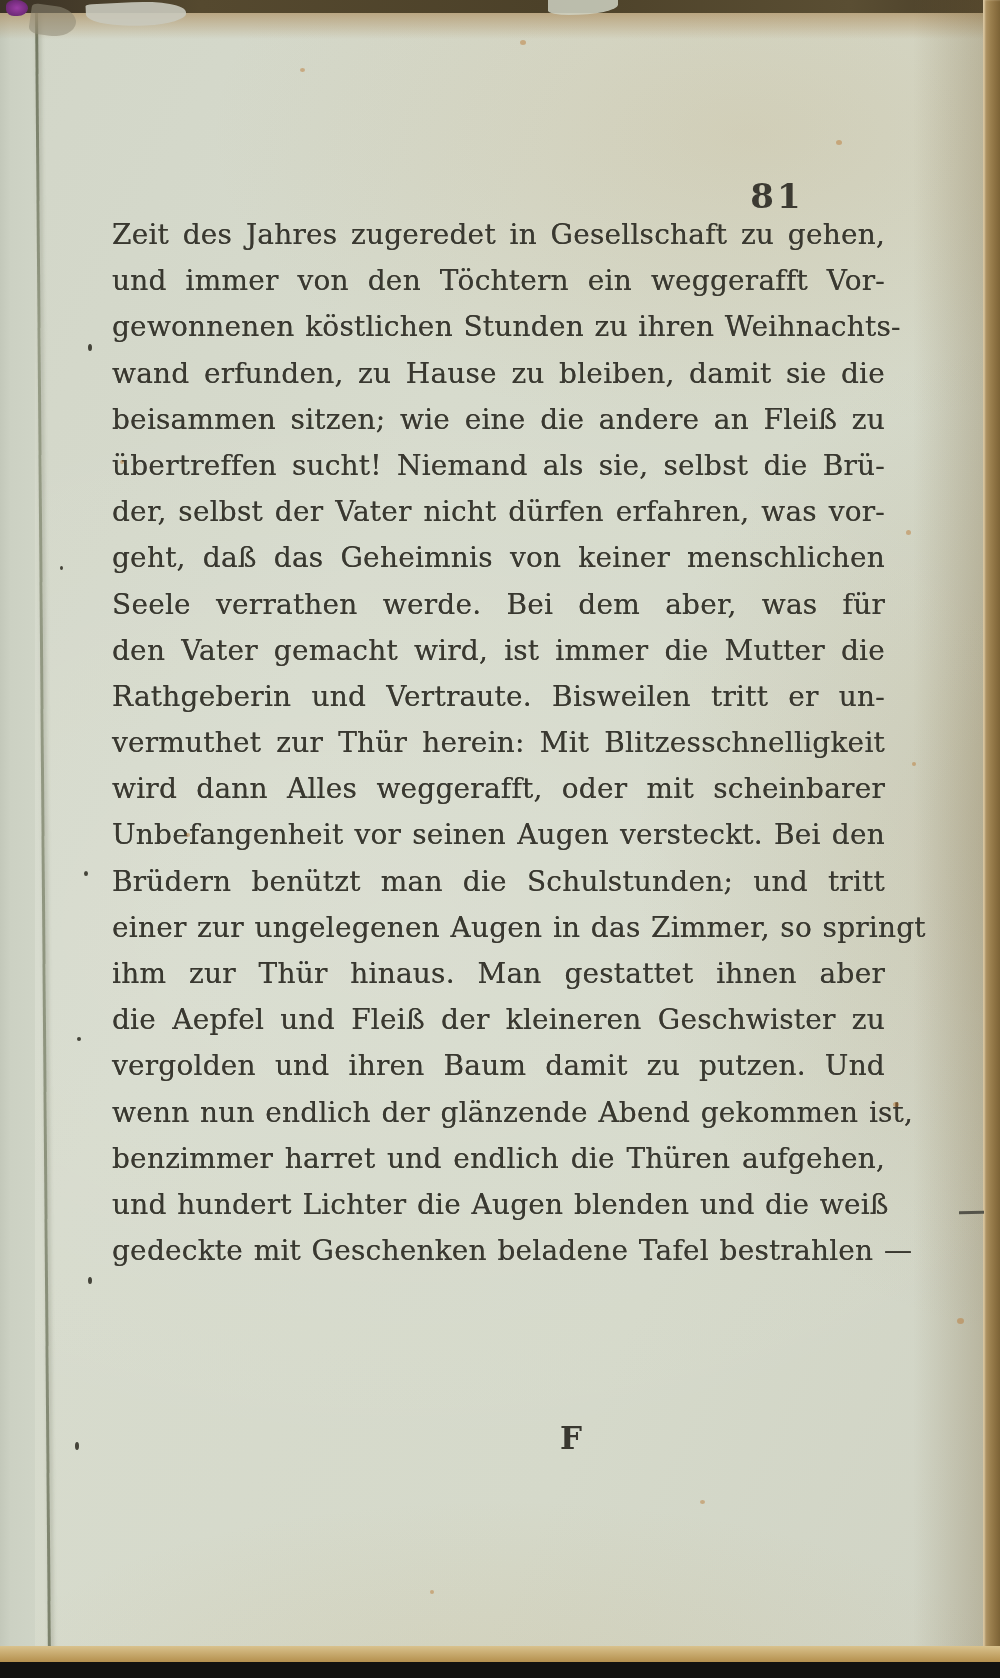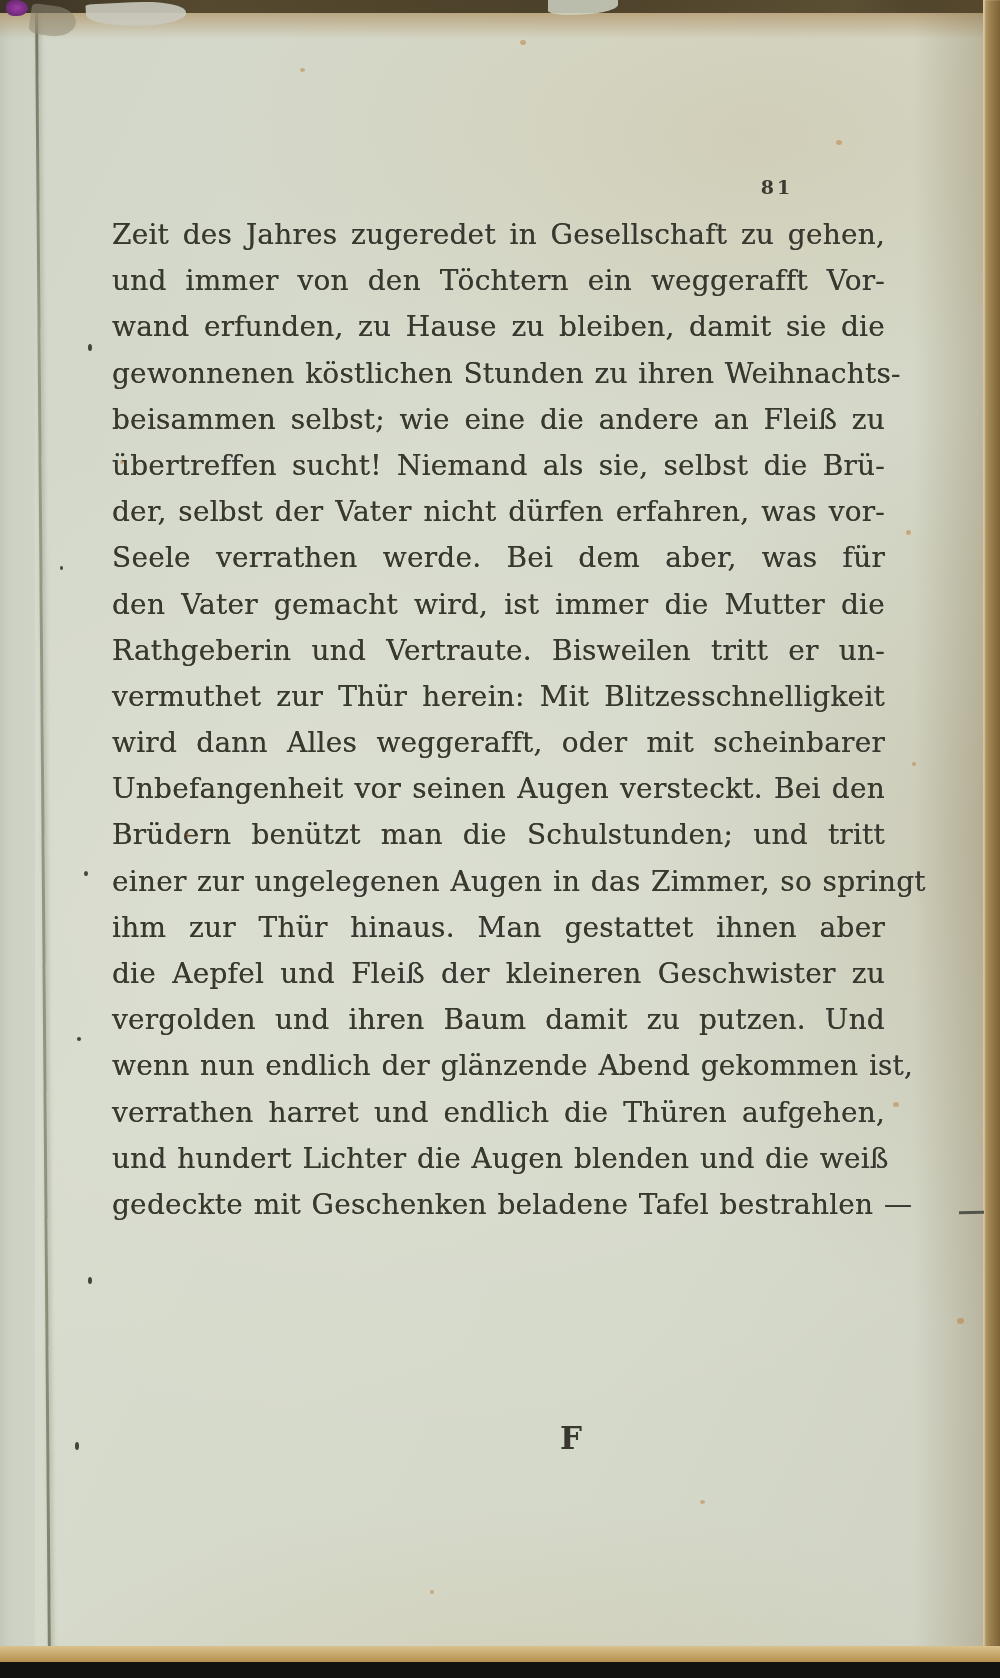--- a/index.html
+++ b/index.html
@@ -43,21 +43,21 @@
     background:linear-gradient(to right,rgba(120,100,60,0),rgba(120,100,60,0.28));}
   .right-edge{position:absolute;right:0;top:0;width:17px;height:1678px;
     background:linear-gradient(to right,#b89d6f,#9a7f4e 45%,#8a6f40 75%,#7c6336);
     box-shadow:inset 2px 0 2px rgba(255,244,214,0.5);}
   
   .bottom-tan{position:absolute;left:0;top:1646px;width:1000px;height:18px;
     background:linear-gradient(#d9c28d,#b08a46);}
   .bottom-black{position:absolute;left:0;top:1662px;width:1000px;height:16px;background:#121210;}
   
   .pagenum{position:absolute;left:742px;top:176px;width:70px;
-    font-size:19px;font-weight:700;color:#3c3a32;text-align:center;letter-spacing:3px;}
+    font-size:34px;font-weight:700;color:#3c3a32;text-align:center;letter-spacing:3px;}
   .textblock{position:absolute;left:112px;top:212px;width:773px;color:#393830;}
   .line{
     height:46.2px;line-height:46.2px;font-size:28px;font-weight:400;
     text-align:justify;text-align-last:justify;letter-spacing:0.2px;word-spacing:1.5px;
     white-space:nowrap;text-shadow:0 0 0.6px rgba(40,38,30,0.7);
   }
   .sig{position:absolute;left:112px;top:1420px;width:773px;text-align:center;text-indent:145px;
     font-size:31px;font-weight:700;color:#393830;}
   .dash-mark{position:absolute;left:959px;top:1211px;width:25px;height:2.5px;
     background:#55544a;transform:rotate(-1deg);}
@@ -85,38 +85,39 @@
   <div class="right-shade"></div>
   <div class="right-edge"></div>
   <div class="bottom-tan"></div>
   <div class="bottom-black"></div>
 
   <div class="pagenum">81</div>
 
   <div class="textblock">
     <div class="line">Zeit des Jahres zugeredet in Gesellschaft zu gehen,</div>
     <div class="line">und immer von den Töchtern ein weggerafft Vor-</div>
+    <div class="line">gewonnenen köstlichen Stunden zu ihren Weihnachts-</div>
     <div class="line">wand erfunden, zu Hause zu bleiben, damit sie die</div>
-    <div class="line">gewonnenen köstlichen Stunden zu ihren Weihnachts-</div>
-    <div class="line">beisammen selbst; wie eine die andere an Fleiß zu</div>
+    <div class="line">beisammen sitzen; wie eine die andere an Fleiß zu</div>
     <div class="line">übertreffen sucht! Niemand als sie, selbst die Brü-</div>
     <div class="line">der, selbst der Vater nicht dürfen erfahren, was vor-</div>
+    <div class="line">geht, daß das Geheimnis von keiner menschlichen</div>
     <div class="line">Seele verrathen werde. Bei dem aber, was für</div>
     <div class="line">den Vater gemacht wird, ist immer die Mutter die</div>
     <div class="line">Rathgeberin und Vertraute. Bisweilen tritt er un-</div>
     <div class="line">vermuthet zur Thür herein: Mit Blitzesschnelligkeit</div>
     <div class="line">wird dann Alles weggerafft, oder mit scheinbarer</div>
     <div class="line">Unbefangenheit vor seinen Augen versteckt. Bei den</div>
     <div class="line">Brüdern benützt man die Schulstunden; und tritt</div>
     <div class="line">einer zur ungelegenen Augen in das Zimmer, so springt</div>
     <div class="line">ihm zur Thür hinaus. Man gestattet ihnen aber</div>
     <div class="line">die Aepfel und Fleiß der kleineren Geschwister zu</div>
     <div class="line">vergolden und ihren Baum damit zu putzen. Und</div>
     <div class="line">wenn nun endlich der glänzende Abend gekommen ist,</div>
-    <div class="line">verrathen harret und endlich die Thüren aufgehen,</div>
+    <div class="line">benzimmer harret und endlich die Thüren aufgehen,</div>
     <div class="line">und hundert Lichter die Augen blenden und die weiß</div>
     <div class="line">gedeckte mit Geschenken beladene Tafel bestrahlen —</div>
   </div>
 
   <div class="sig">F</div>
 
   <div class="dash-mark"></div>
 
   <div class="speck ink" style="left:88px;top:344px;width:4px;height:7px;"></div>
   <div class="speck ink" style="left:60px;top:566px;width:3px;height:4px;"></div>

